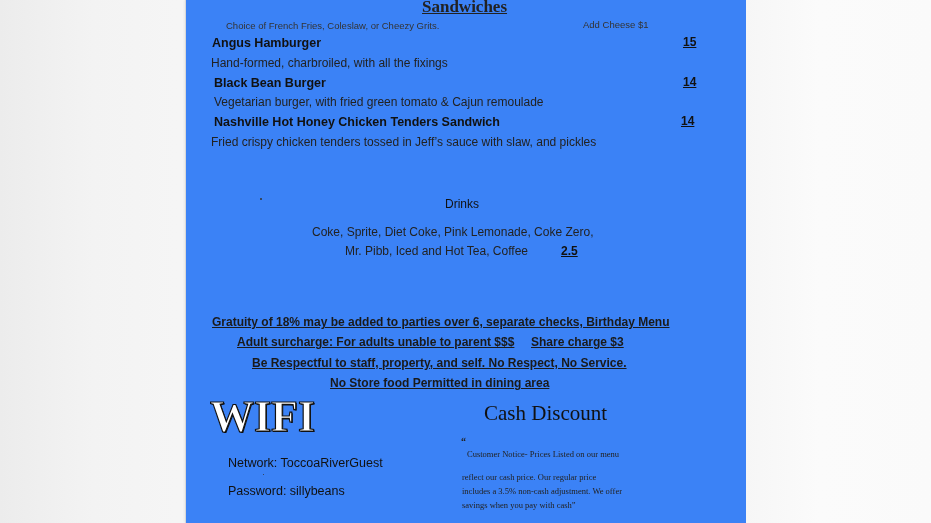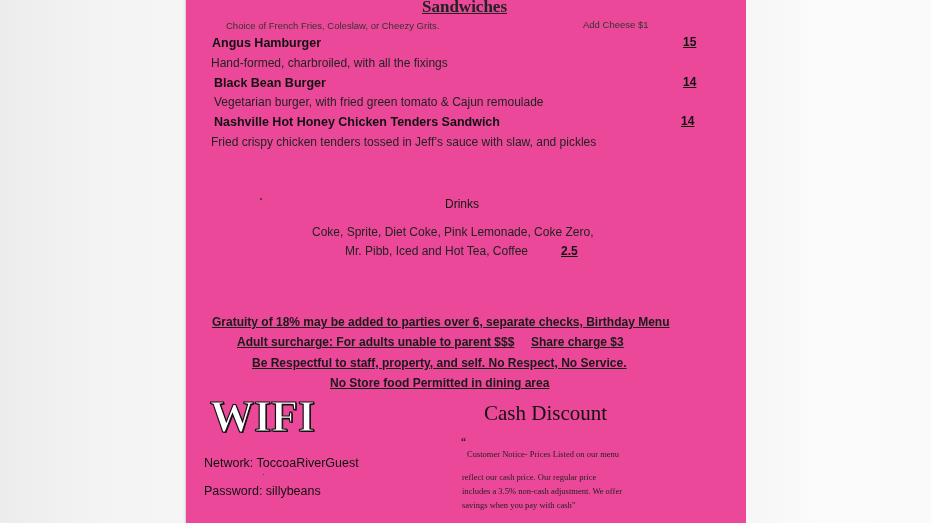--- a/index.html
+++ b/index.html
@@ -8,21 +8,21 @@
       background: linear-gradient(90deg, #ececec 0%, #f3f3f3 10%, #f5f5f5 19%, #f7f7f7 100%);
       font-family: "Liberation Sans", sans-serif;
       color: #1a1a1a;
     }
     .bg-right {
       position: absolute; left: 745px; top: 0; width: 186px; height: 523px;
       background: linear-gradient(90deg, #f6f6f6 0%, #fbfbfb 40%, #fafafa 100%);
     }
     .page {
       position: absolute; left: 185px; top: 0; width: 560px; height: 523px;
-      background: #ec4899;
+      background: #3b82f6;
       border-left: 1px solid #d8d8d8;
       box-shadow: -1px 0 2px rgba(0,0,0,0.05);
       text-align: center;
     }
     .abs { position: absolute; white-space: nowrap; }
     .title-sandwiches {
       left: 236px; top: -3px; font-family: "Liberation Serif", serif;
       font-size: 17px; font-weight: bold; text-decoration: underline; color: #222;
     }
     .small { font-size: 9.5px; color: #333; }
@@ -31,21 +31,21 @@
     .price { font-size: 12px; font-weight: bold; color: #111; text-decoration: underline; }
     .drinks-title { font-size: 12px; color: #111; }
     .drinks-line { font-size: 12px; color: #222; }
     .policy { font-size: 12px; font-weight: bold; color: #1a1a1a; text-decoration: underline; }
     .wifi-title {
       font-family: "Liberation Serif", serif; font-size: 44px; font-weight: bold;
       color: #fff; -webkit-text-stroke: 1.2px #111; letter-spacing: 0px;
       text-shadow: 1px 1px 0 #111;
       transform: scaleY(1.0);
     }
-    .wifi-info { font-size: 12.5px; color: #111; }
+    .wifi-info { font-size: 12.5px; color: #111; margin-left: 24px; }
     .cash-title { font-family: "Liberation Serif", serif; font-size: 21px; color: #111; }
     .notice { font-family: "Liberation Serif", serif; font-size: 8.5px; color: #222; }
     .dot { width: 2px; height: 2px; background: #333; border-radius: 50%; }
   </style>
 </head>
 <body>
 
 <div class="bg-right"></div>
 
 <div class="page">

